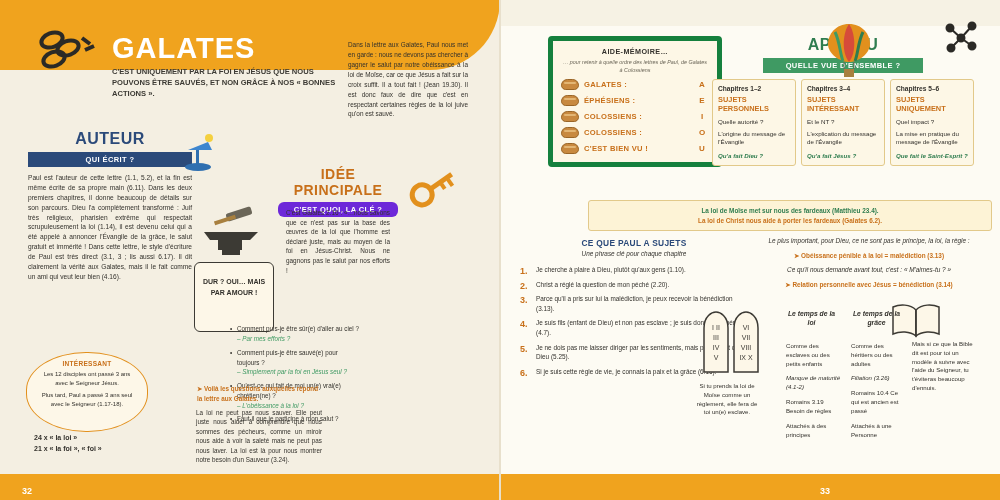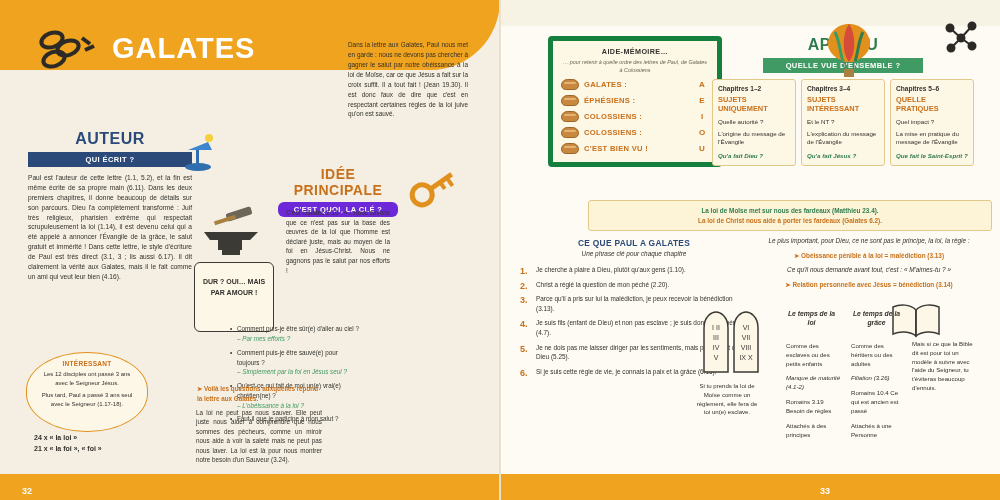--- a/index.html
+++ b/index.html
@@ -120,20 +120,21 @@
   <svg class="chainicon" viewBox="0 0 62 42">
     <g fill="none" stroke="#2b2a26" stroke-width="4">
       <ellipse cx="14" cy="12" rx="11" ry="7" transform="rotate(-20 14 12)"></ellipse>
       <ellipse cx="30" cy="20" rx="11" ry="7" transform="rotate(-20 30 20)"></ellipse>
       <ellipse cx="16" cy="31" rx="11" ry="7" transform="rotate(-20 16 31)"></ellipse>
       <path d="M44 10 l8 6 M47 22 l9 -4"></path>
     </g>
   </svg>
 
   <div class="title">GALATES</div>
+  <div class="subtitle">C'EST UNIQUEMENT PAR LA FOI EN JÉSUS QUE NOUS POUVONS ÊTRE SAUVÉS, ET NON GRÂCE À NOS « BONNES ACTIONS ».</div>
   <div class="intro">Dans la lettre aux Galates, Paul nous met en garde : nous ne devons pas chercher à gagner le salut par notre obéissance à la loi de Moïse, car ce que Jésus a fait sur la croix suffit. Il a tout fait ! (Jean 19.30). Il est donc faux de dire que c'est en respectant certaines règles de la loi juive qu'on est sauvé.</div>
 
   <div class="pagenum l">32</div>
   <div class="pagenum r">33</div>
 
   <div class="auteurbox">
     <h2 class="sec" style="text-align:center">AUTEUR</h2>
     <div class="bluebar" style="margin-top:4px">QUI ÉCRIT ?</div>
     <div class="auteurtxt">Paul est l'auteur de cette lettre (1.1, 5.2), et la fin est même écrite de sa propre main (6.11). Dans les deux premiers chapitres, il donne beaucoup de détails sur son parcours. Dieu l'a complètement transformé : Juif très religieux, pharisien extrême qui respectait scrupuleusement la loi (1.14), il est devenu celui qui a été appelé à annoncer l'Évangile de la grâce, le salut gratuit et immérité ! Dans cette lettre, le style d'écriture de Paul est très direct (3.1, 3 ; lis aussi 6.17). Il dit clairement la vérité aux Galates, mais il le fait comme un ami qui veut leur bien (4.16).</div>
   </div>
@@ -231,35 +232,35 @@
       <span class="aideletter">U</span>
     </div>
   </div>
 
   <div class="apercu">
     <div class="apercutitle apercuhead">APERÇU</div>
     <div class="greenbar" style="margin-top:4px;width:160px;margin-left:auto;margin-right:auto">QUELLE VUE D'ENSEMBLE ?</div>
     <div class="apercugrid">
       <div class="apcol">
         <div class="apch">Chapitres 1–2</div>
-        <div class="apt">SUJETS UNIQUEMENT</div>
+        <div class="apt">SUJETS PERSONNELS</div>
         <div class="apq">Quelle autorité ?</div>
         <div class="apq">L'origine du message de l'Évangile</div>
         <div class="apfoot">Qu'a fait Dieu ?</div>
       </div>
       <div class="apcol">
         <div class="apch">Chapitres 3–4</div>
         <div class="apt">SUJETS INTÉRESSANT</div>
         <div class="apq">Et le NT ?</div>
         <div class="apq">L'explication du message de l'Évangile</div>
         <div class="apfoot">Qu'a fait Jésus ?</div>
       </div>
       <div class="apcol">
         <div class="apch">Chapitres 5–6</div>
-        <div class="apt">QUELLE PRATIQUES</div>
+        <div class="apt">SUJETS UNIQUEMENT</div>
         <div class="apq">Quel impact ?</div>
         <div class="apq">La mise en pratique du message de l'Évangile</div>
         <div class="apfoot">Que fait le Saint-Esprit ?</div>
       </div>
     </div>
   </div>
 
   <svg class="balloon" viewBox="0 0 46 58">
     <path d="M23 2 C36 2 44 12 44 22 C44 32 32 40 23 40 C14 40 2 32 2 22 C2 12 10 2 23 2Z" fill="#e2901d"></path>
     <path d="M23 2 C17 10 15 30 23 40 C31 30 29 10 23 2Z" fill="#d64b3a"></path>
@@ -279,21 +280,21 @@
       <path d="M6 8 L17 18 L28 6 M17 18 L7 28 M17 18 L28 26" fill="none"></path>
     </g>
   </svg>
 
   <div class="loibar">
     <div class="g">La loi de Moïse met sur nous des fardeaux (Matthieu 23.4).</div>
     <div class="o">La loi de Christ nous aide à porter les fardeaux (Galates 6.2).</div>
   </div>
 
   <div class="ceque">
-    <div class="cequehead">CE QUE PAUL A GALATES</div>
+    <div class="cequehead">CE QUE PAUL A SUJETS</div>
     <div class="cequesub">Une phrase clé pour chaque chapitre</div>
     <ol class="olist">
       <li><span class="num">1.</span><span>Je cherche à plaire à Dieu, plutôt qu'aux gens (1.10).</span></li>
       <li><span class="num">2.</span><span>Christ a réglé la question de mon péché (2.20).</span></li>
       <li><span class="num">3.</span><span>Parce qu'il a pris sur lui la malédiction, je peux recevoir la bénédiction (3.13).</span></li>
       <li><span class="num">4.</span><span>Je suis fils (enfant de Dieu) et non pas esclave ; je suis donc aussi héritier (4.7).</span></li>
       <li><span class="num">5.</span><span>Je ne dois pas me laisser diriger par les sentiments, mais par l'Esprit de Dieu (5.25).</span></li>
       <li><span class="num">6.</span><span>Si je suis cette règle de vie, je connais la paix et la grâce (6.16).</span></li>
     </ol>
   </div>

